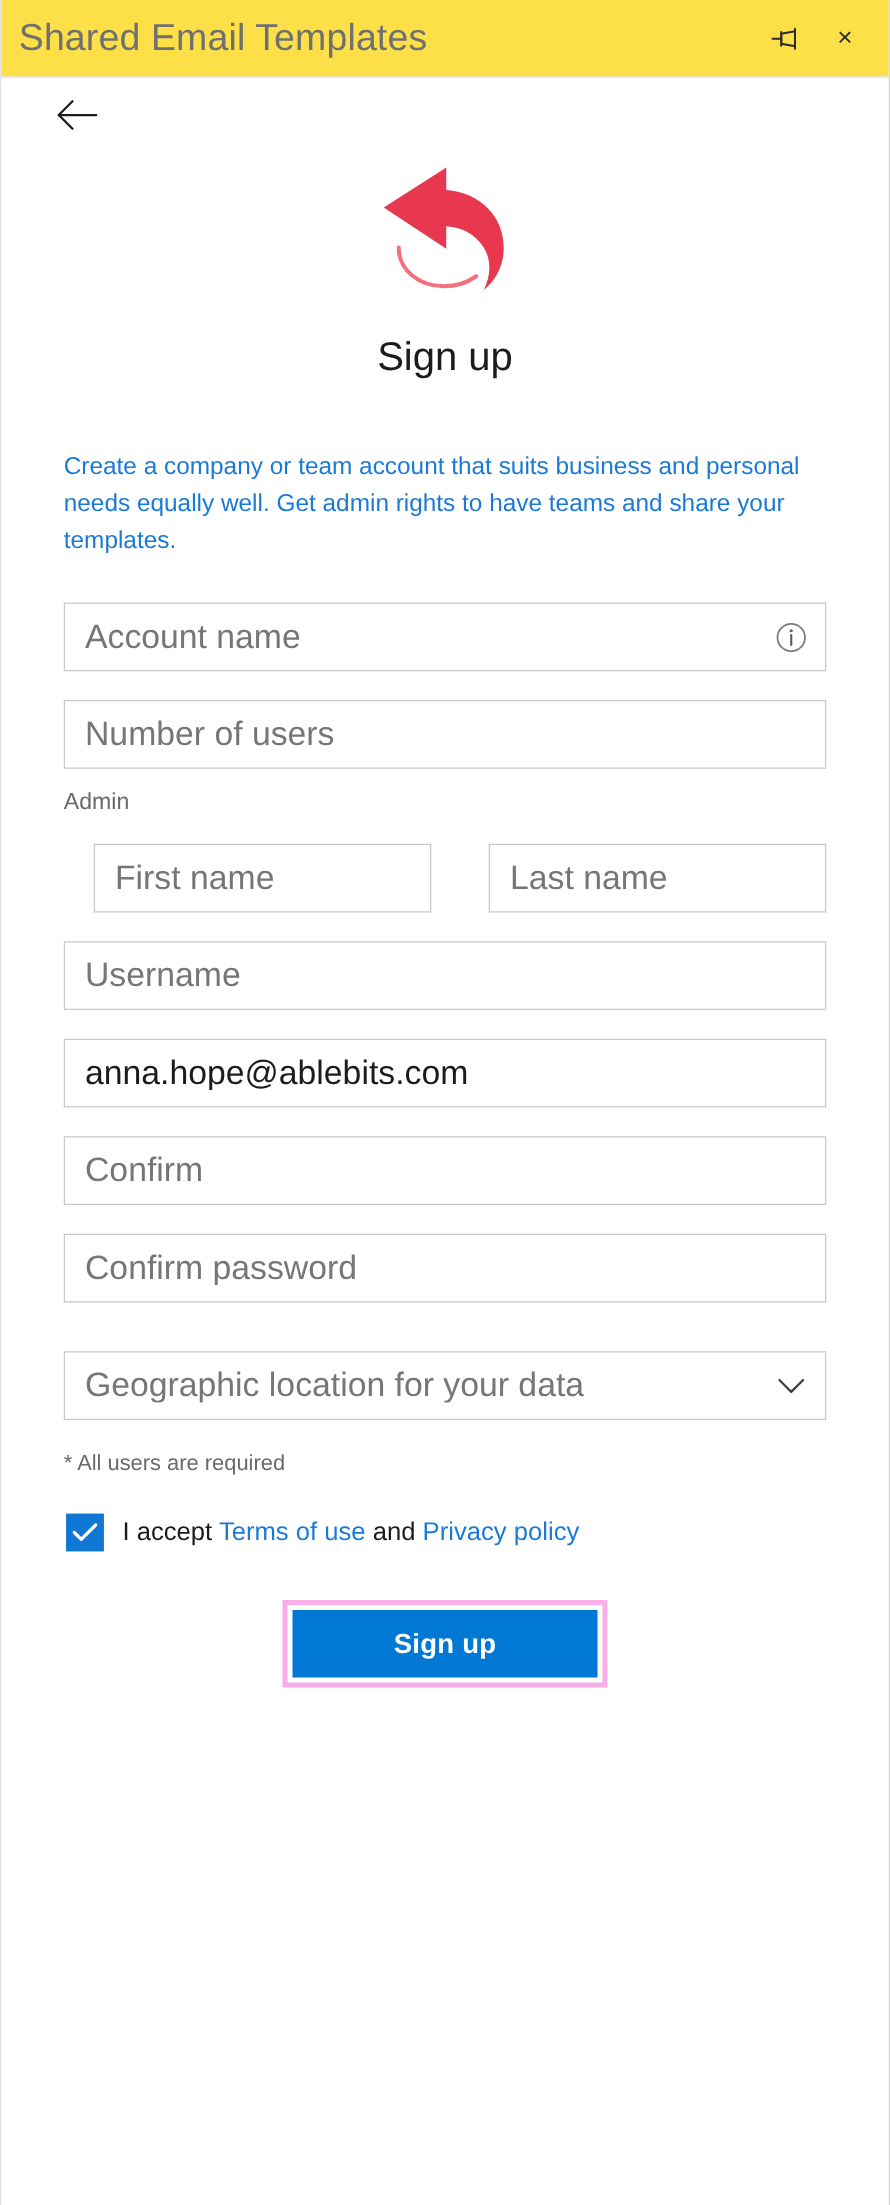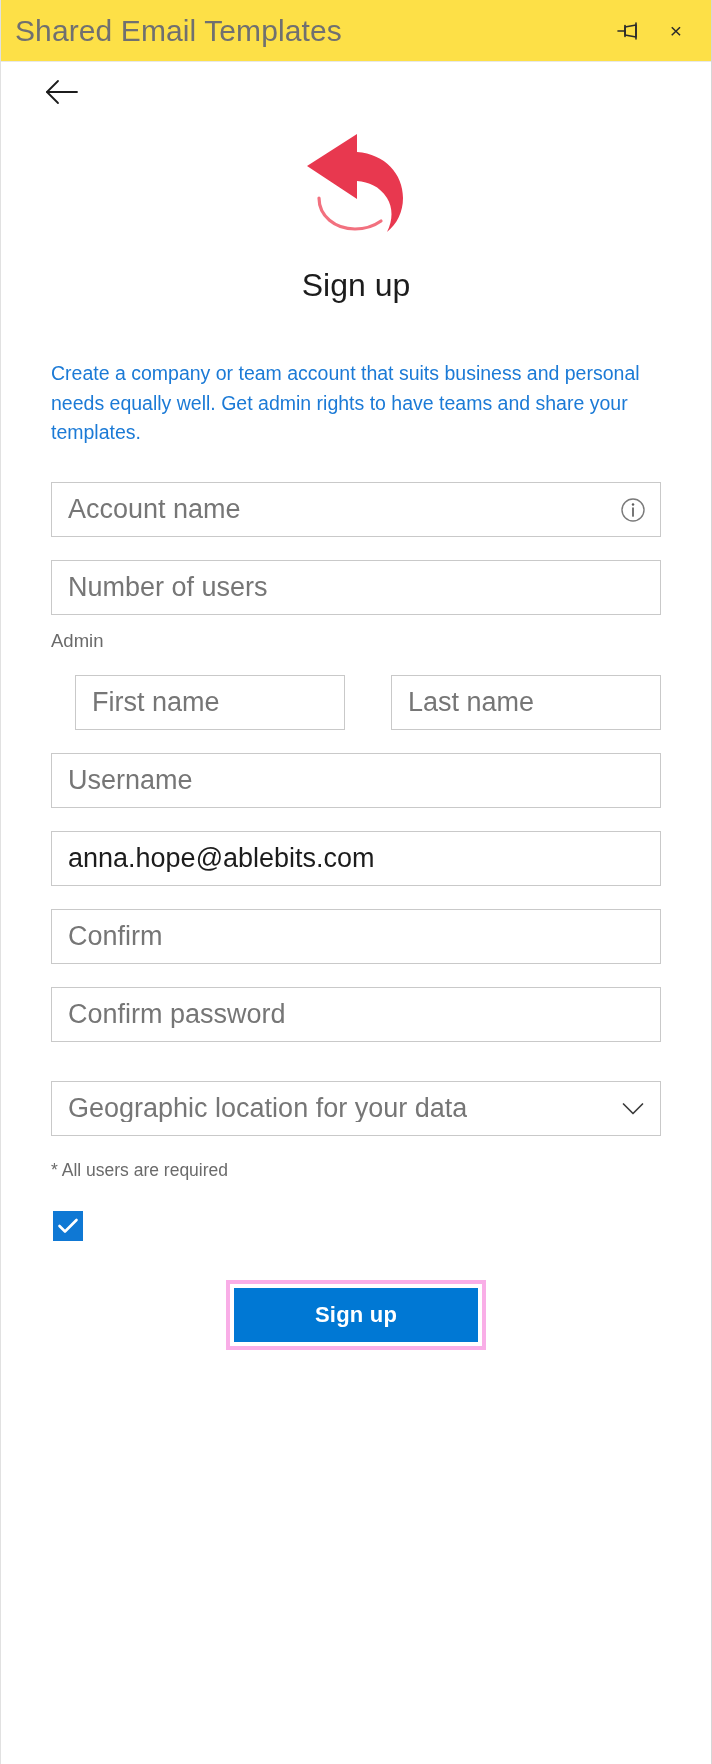--- a/index.html
+++ b/index.html
@@ -377,20 +377,23 @@
     <div class="required-note">* All users are required</div>
 
     <div class="accept-row">
       <div class="checkbox">
         <span>
           <svg width="22" height="18" viewBox="0 0 22 18" fill="none" stroke="#ffffff" stroke-width="2.6" stroke-linecap="round" stroke-linejoin="round">
             <path d="M2.5 9 L8 14.5 L19.5 3"></path>
           </svg>
         </span>
       </div>
+      <div class="accept-text">
+        <span>I accept </span><span class="link">Terms of use</span><span> and </span><span class="link">Privacy policy</span>
+      </div>
     </div>
 
     <div class="submit-wrap">
       <div class="submit-highlight">
         <button class="submit-btn">Sign up</button>
       </div>
     </div>
 
   </div>
 </div>

